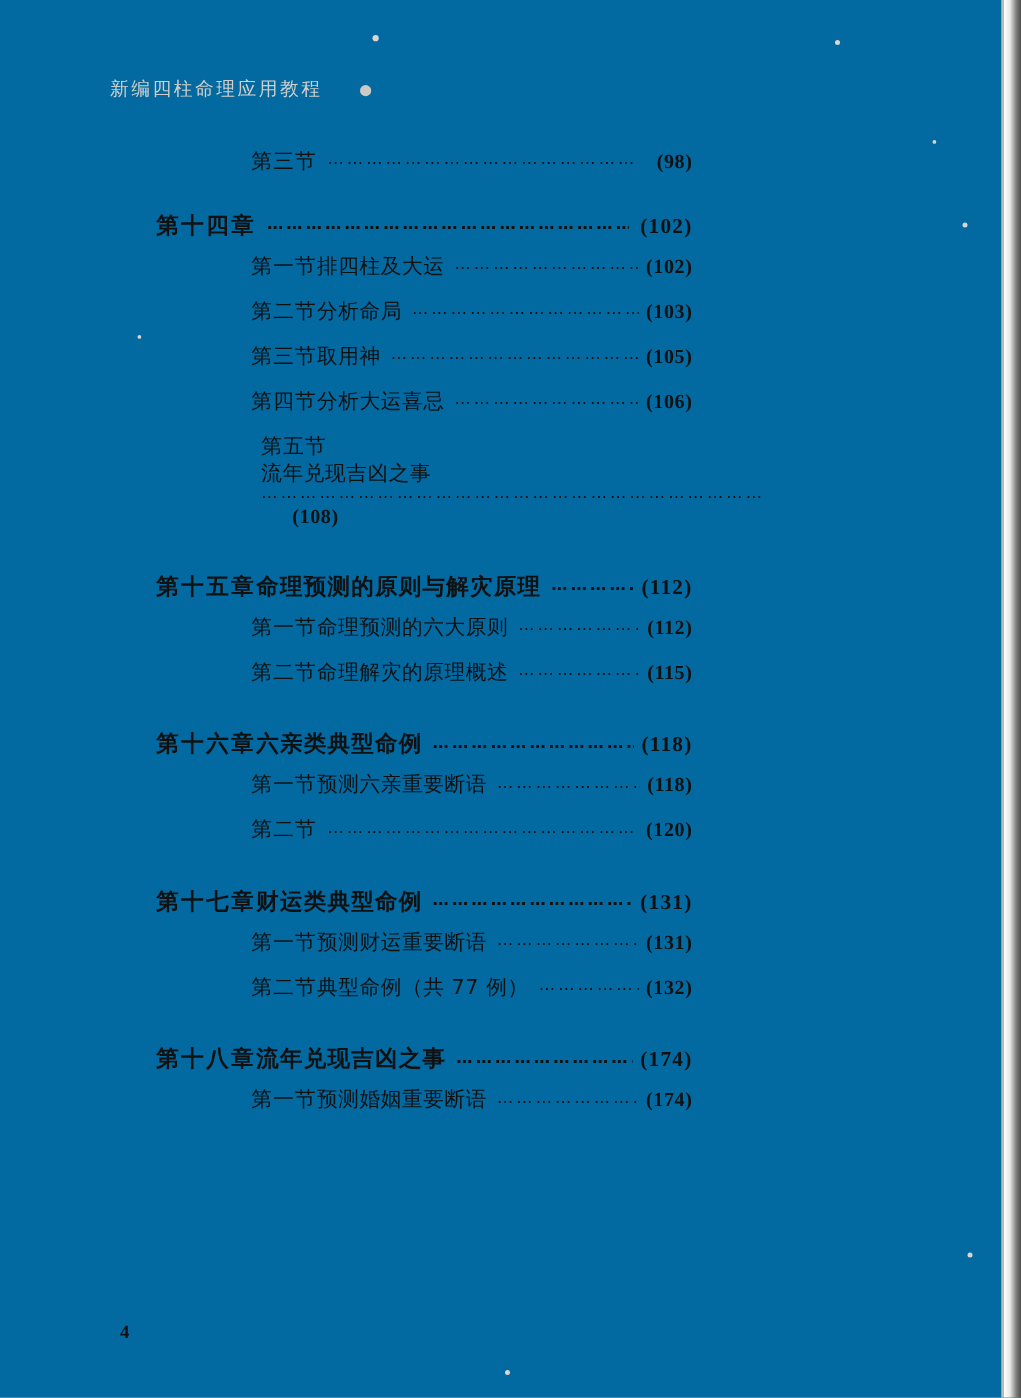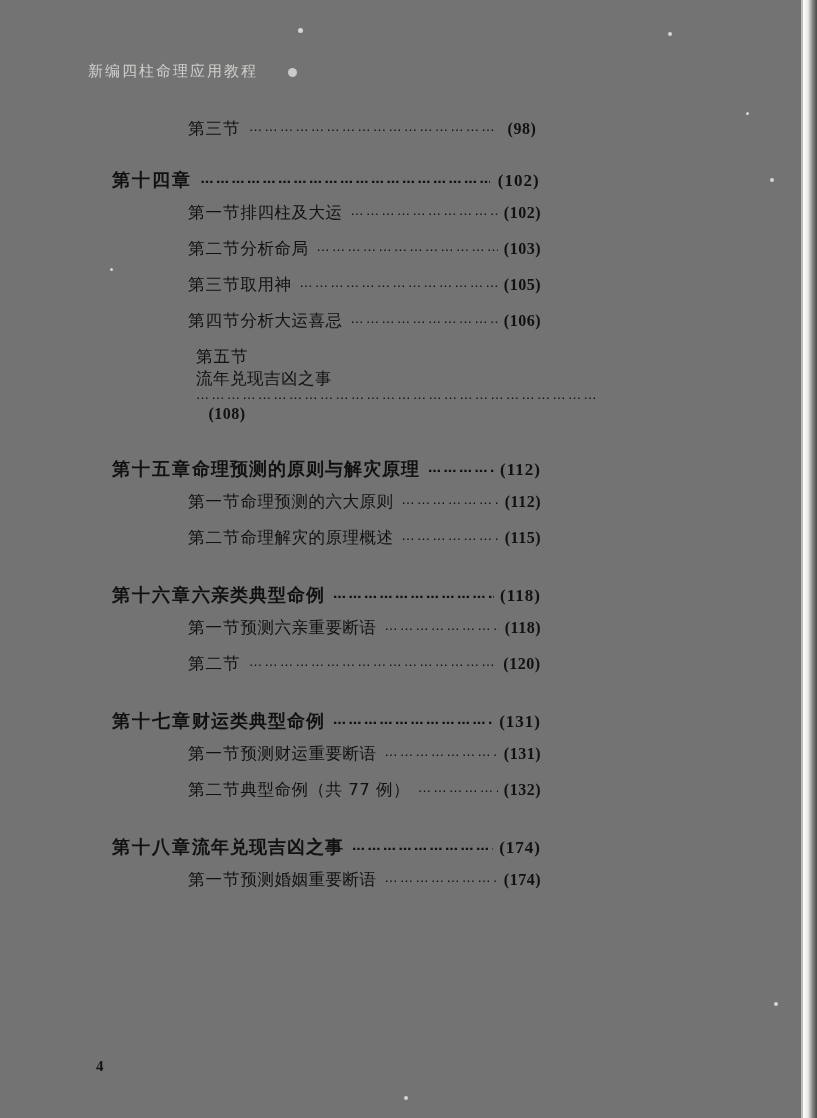--- a/index.html
+++ b/index.html
@@ -13,21 +13,21 @@
     font-family: "Liberation Sans", sans-serif;
     overflow: hidden;
     position: relative;
   }
   
   #page {
     position: absolute;
     left: 0; top: 0;
     width: 817px;
     height: 1118px;
-    background: #737373;
+    background: #0369a1;
   }
   
   #right-edge {
     position: absolute;
     top: 0;
     right: 0;
     width: 14px;
     height: 1118px;
     background: linear-gradient(to right, #ffffff 0%, #e9e9e6 35%, #7e7e7c 72%, #4b4b49 100%);
   }
@@ -64,20 +64,21 @@
     position: absolute;
     background: #d8d6d2;
     border-radius: 50%;
   }
 
   .toc {
     position: absolute;
     left: 0;
     top: 118px;
     width: 669px;
+    padding-left: 13px;
   }
 
   .entry {
     display: flex;
     align-items: baseline;
     font-family: "DejaVu Sans", sans-serif;
     color: #111;
   }
   .entry .label {
     white-space: nowrap;
@@ -91,21 +92,21 @@
     overflow: hidden;
     white-space: nowrap;
     color: #111;
     position: relative;
     top: -3px;
     letter-spacing: 2.5px;
     font-size: 13px;
   }
   .entry .page {
     white-space: nowrap;
-    text-align: center;
+    text-align: right;
     font-family: "Liberation Serif", serif;
     font-weight: bold;
   }
 
   
   .entry.chapter {
     font-weight: bold;
     font-size: 18px;
     padding-left: 88px;
     padding-right: 128px;

